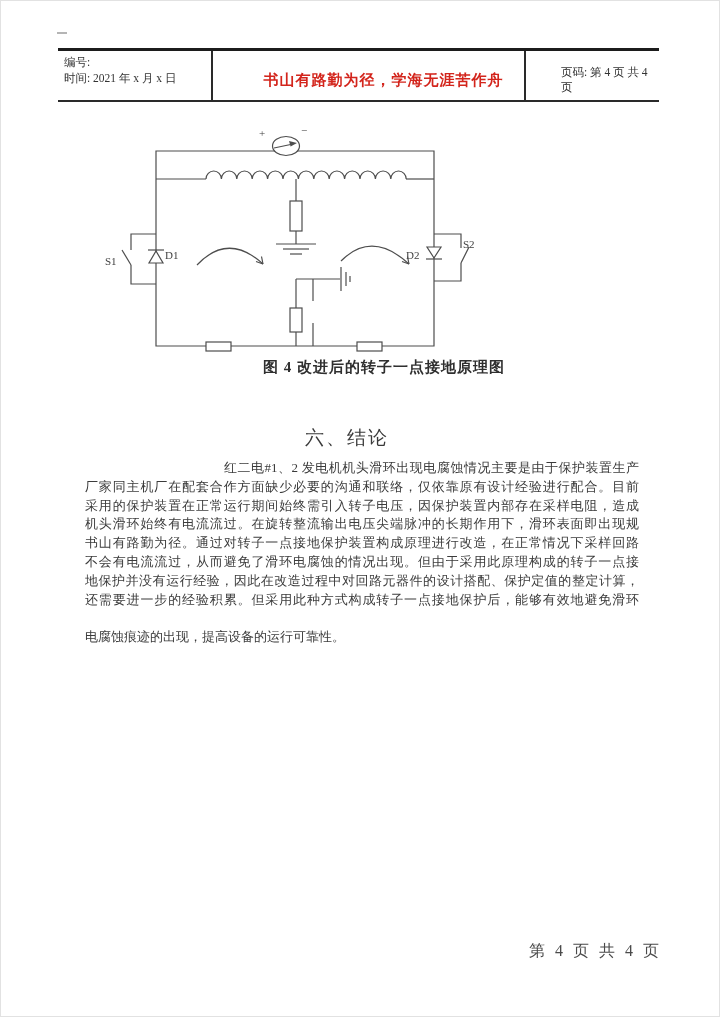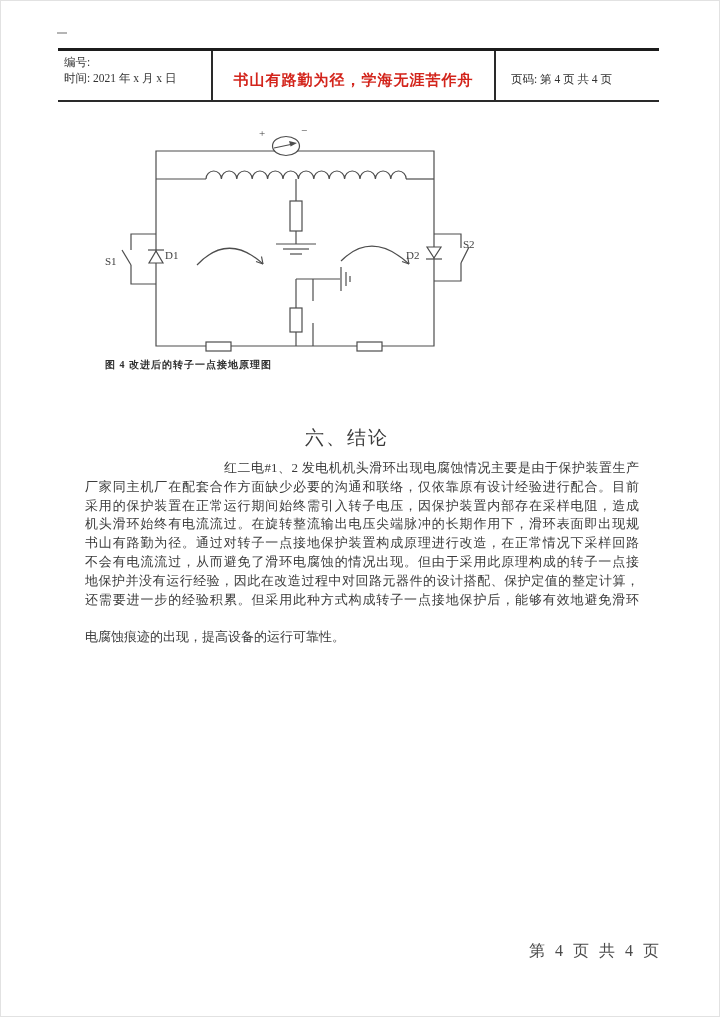--- a/index.html
+++ b/index.html
@@ -14,44 +14,44 @@
     overflow:hidden;
   }
   .artifact-dash{
     position:absolute;left:56px;top:31px;width:10px;height:2px;background:#b5b5b5;
   }
   
   .header-table{
     position:absolute;left:57px;top:47px;width:601px;height:54px;
     border-top:3px solid #1c1c1c;
     border-bottom:2px solid #2a2a2a;
-    display:flex;box-sizing:border-box;
+    display:flex;box-sizing:border-box;gap:20px;
   }
   .hcell{box-sizing:border-box;display:flex;flex-direction:column;}
   .hcell-left{
     width:155px;border-right:2px solid #2a2a2a;
     padding:3px 0 0 6px;font-size:11.5px;line-height:16px;color:#333;
   }
   .hcell-mid{
     width:283px;border-right:2px solid #2a2a2a;
-    justify-content:center;align-items:center;
+    justify-content:center;align-items:center;margin-left:10px;
   }
   .motto{
     font-size:15px;font-weight:bold;letter-spacing:1px;margin-top:10px;
   }
   .hcell-right{
     flex:1;justify-content:center;
     padding-left:15px;font-size:11.5px;color:#333;
   }
   .hcell-right .pginfo{margin-top:8px;}
   
   .circuit-svg{position:absolute;left:90px;top:118px;}
   .fig-caption{
     position:absolute;left:104px;top:357px;width:400px;
-    text-align:left;font-size:10px;font-weight:600;color:#2f2f2f;
+    text-align:right;font-size:15px;font-weight:600;color:#2f2f2f;
     letter-spacing:1px;
   }
   
   .section-heading{
     position:absolute;left:304px;top:424px;
     font-size:19px;color:#3a3a3a;letter-spacing:2px;
   }
   .body-text{
     position:absolute;left:84px;top:458px;width:554px;
     font-size:13px;line-height:18.8px;color:#3b3b3b;

